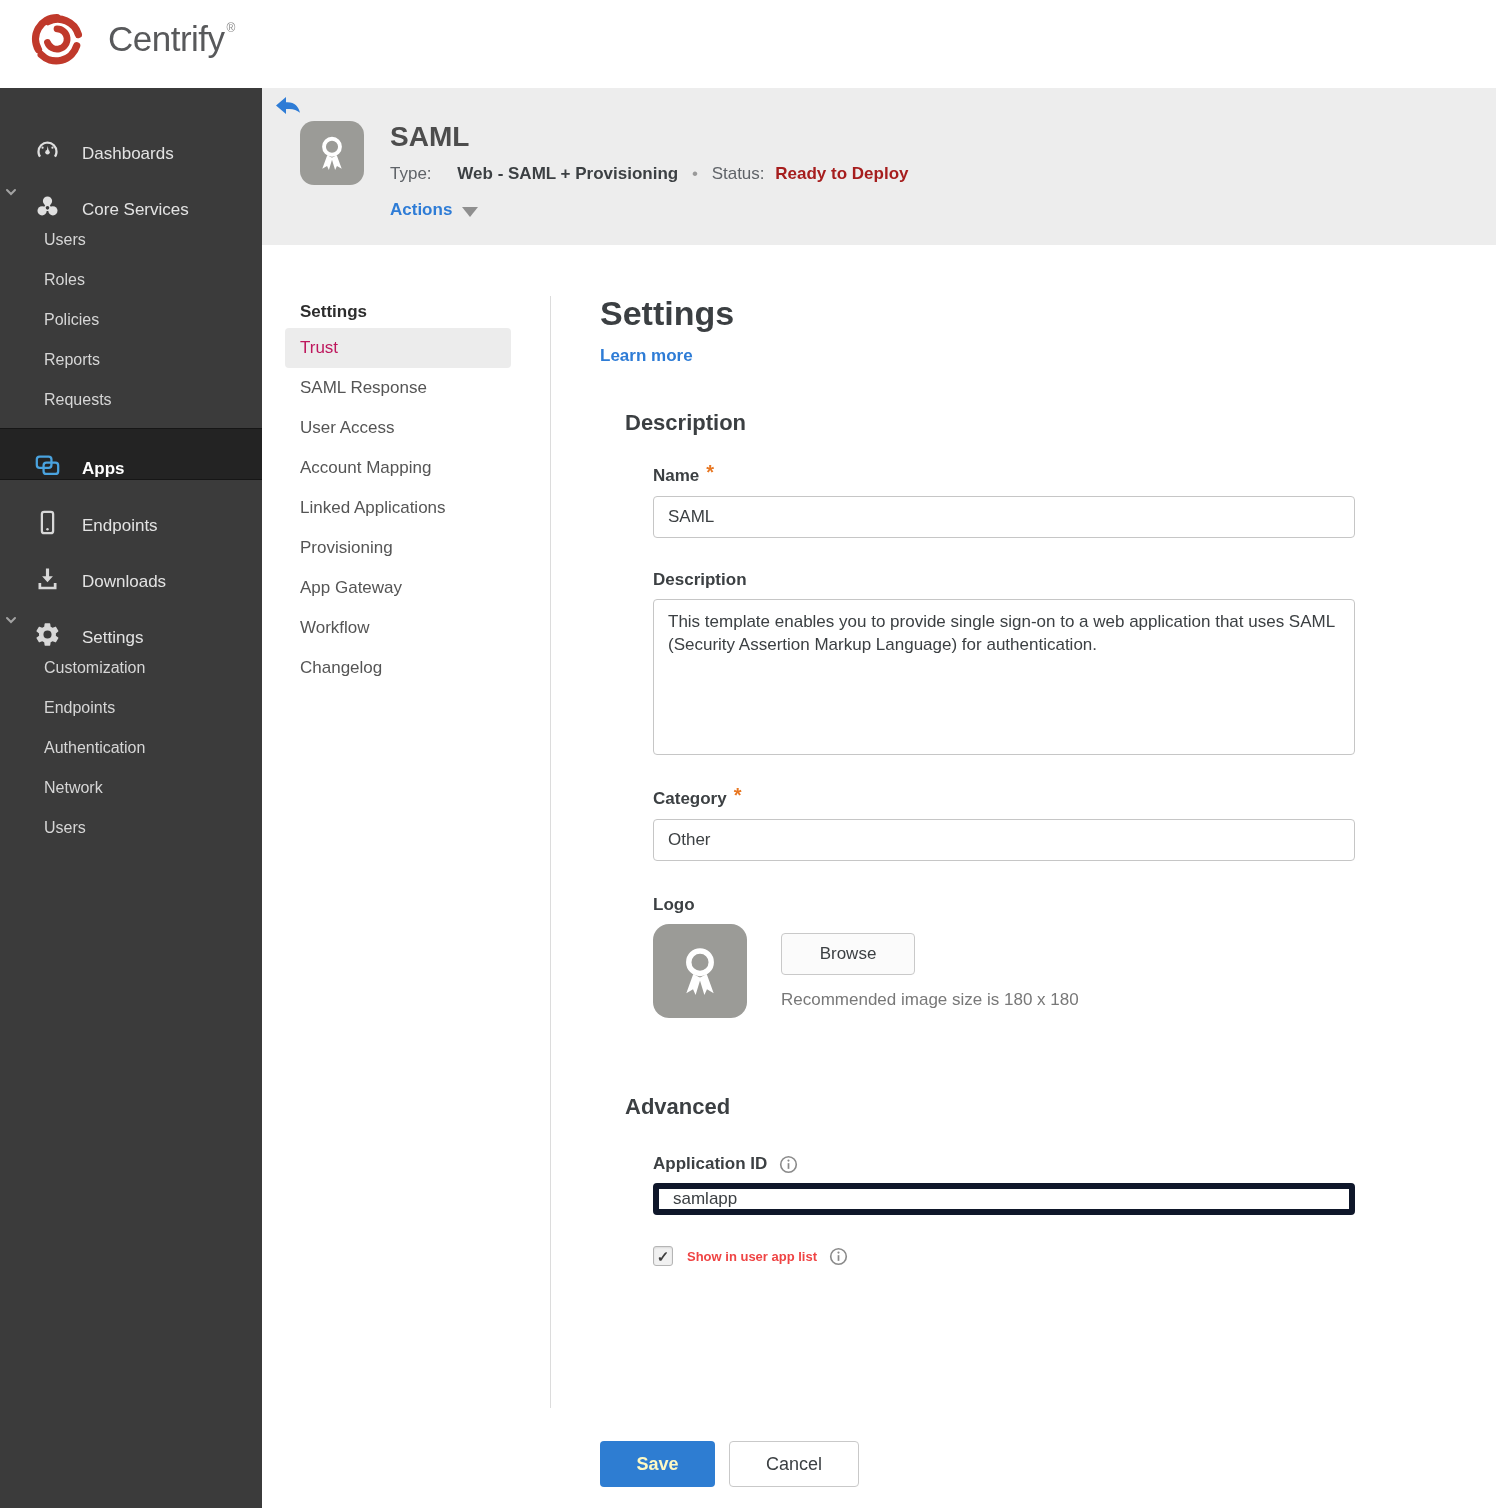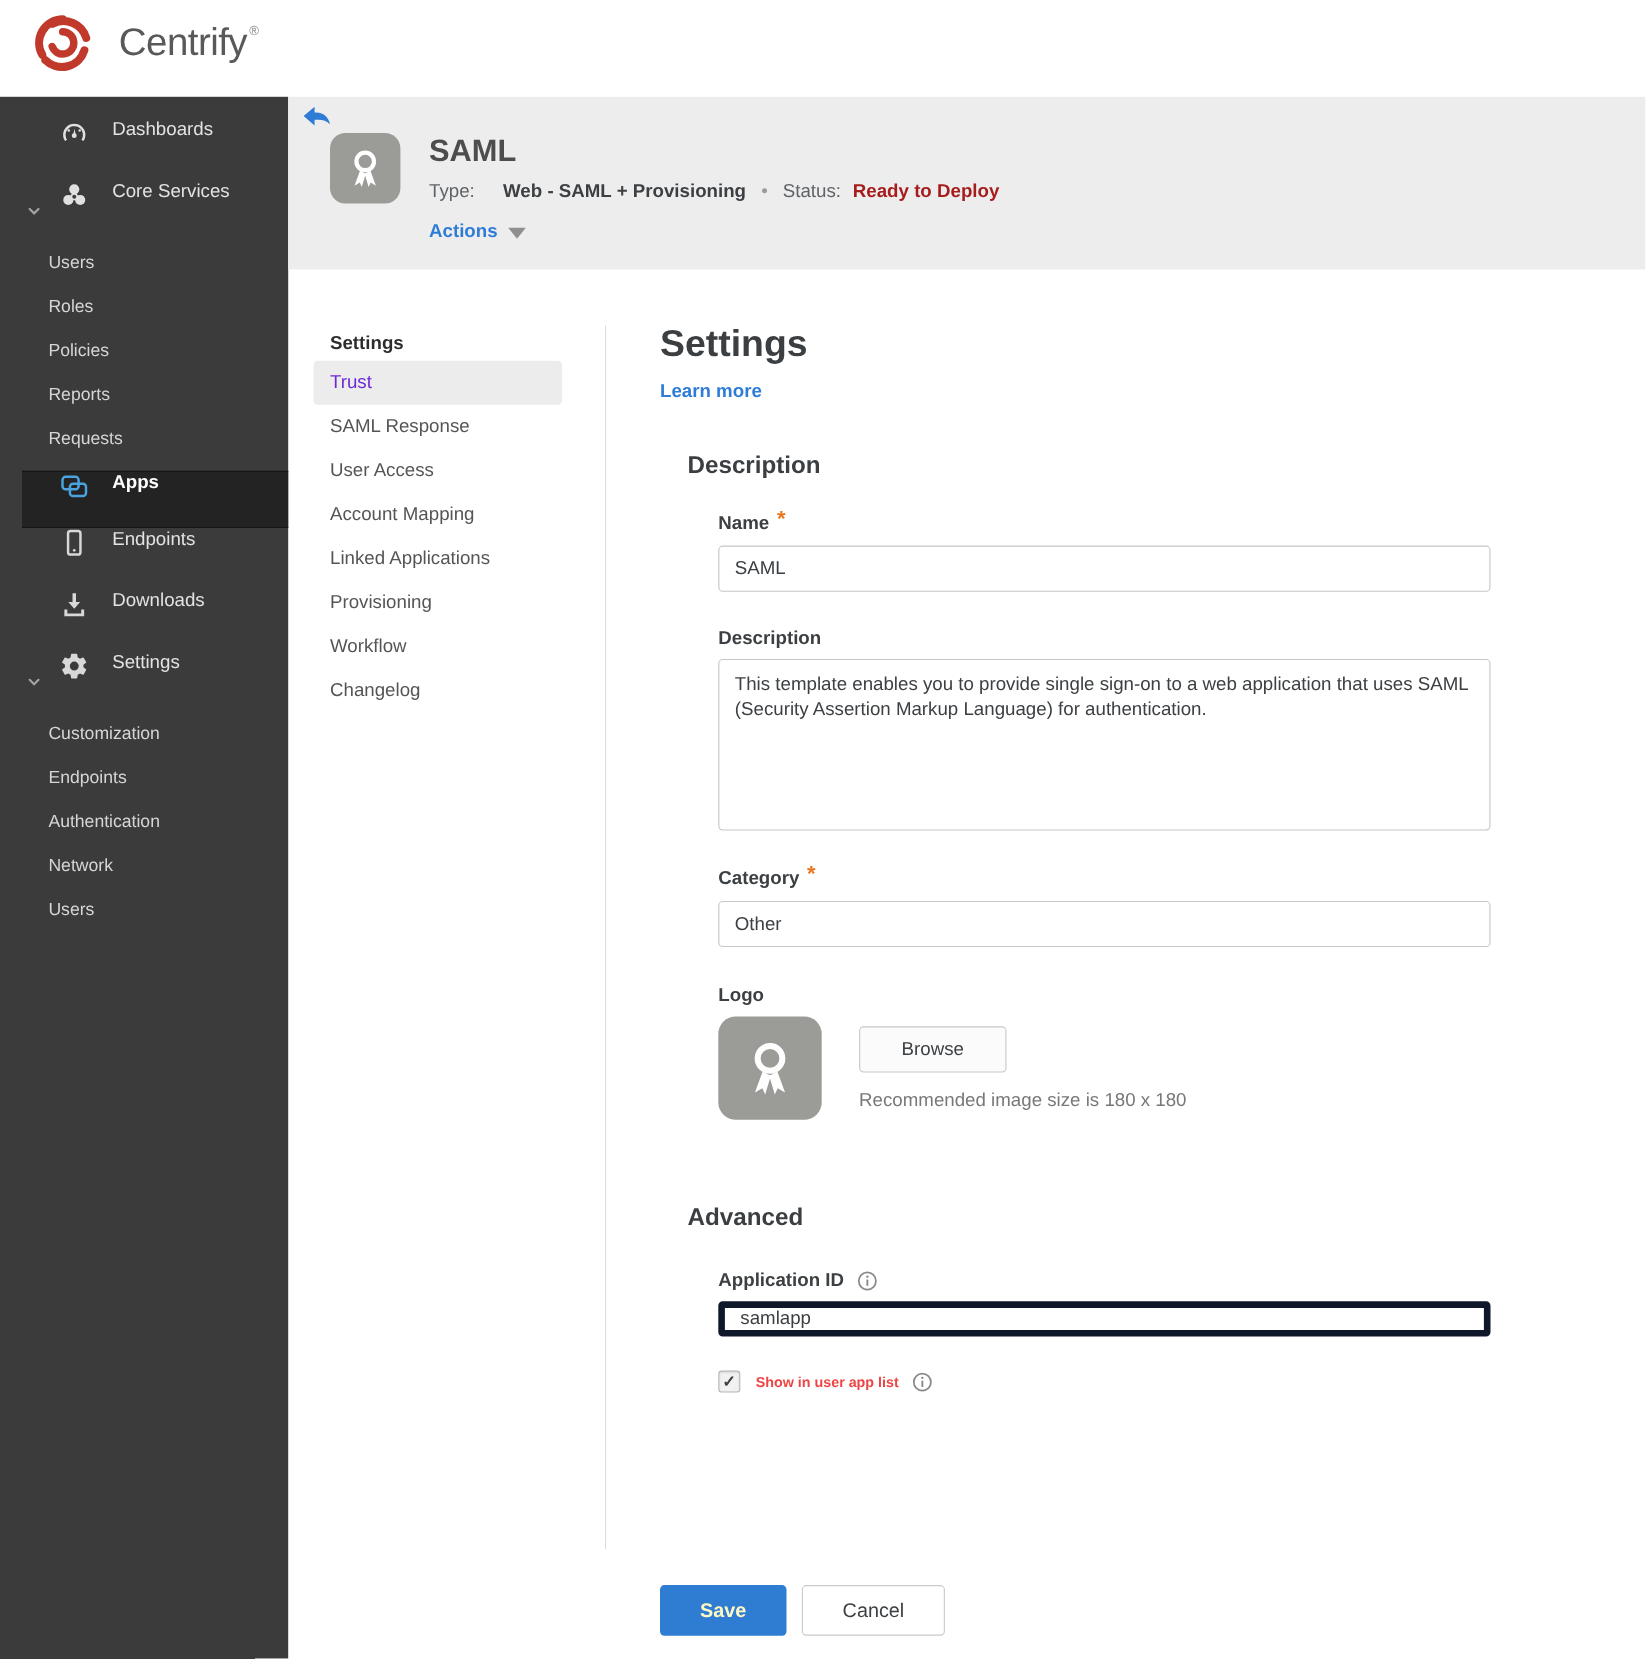--- a/index.html
+++ b/index.html
@@ -9,21 +9,21 @@
 
   
   .topbar { position:absolute; left:0; top:0; right:0; height:88px; background:#fff; }
   .brand { position:absolute; left:30px; top:12px; display:flex; align-items:center; cursor:pointer; }
   .brand-swirl { width:54px; height:54px; }
   .brand-name { font-size:35px; color:#58595b; margin-left:24px; letter-spacing:-0.5px; }
   .brand-tm { font-size:12px; color:#8b8b8b; margin-left:2px; position:relative; top:-11px; }
 
   
   .sidebar { position:absolute; left:0; top:88px; width:262px; bottom:0; background:#3b3b3b; padding-top:20px; }
-  .nav-item { position:relative; height:56px; display:flex; align-items:flex-start; color:#e3e3e3; font-size:17px; cursor:pointer;margin-left:20px; }
+  .nav-item { position:relative; height:56px; display:flex; align-items:flex-end; color:#e3e3e3; font-size:17px; cursor:pointer; }
   .nav-icon { position:absolute; left:34px; width:27px; height:27px; display:flex; align-items:center; justify-content:center; }
   .nav-icon svg { width:100%; height:100%; }
   .nav-chevron { position:absolute; left:4px; top:50%; transform:translateY(-50%); width:14px; height:14px; opacity:.8; }
   .nav-label { margin-left:82px; }
   .nav-sub { height:40px; display:flex; align-items:center; padding-left:44px; color:#d6d6d6; font-size:16px; cursor:pointer; }
   .nav-gap { height:8px; }
   .nav-item.active { height:52px; background:#232323; border-top:1px solid #161616; border-bottom:1px solid #161616; color:#fff; font-weight:bold; }
 
   
   .app-header { position:absolute; left:262px; top:88px; right:0; height:157px; background:#ededed; }
@@ -36,21 +36,21 @@
   .meta-dot { color:#9a9a9a; margin:0 9px; }
   .status-value { font-weight:bold; color:#a61d1d; }
   .actions { position:absolute; left:128px; top:112px; display:flex; align-items:center; cursor:pointer; }
   .actions-label { font-size:17px; font-weight:bold; color:#2e7cd6; }
   .caret-down { width:0; height:0; border-left:8px solid transparent; border-right:8px solid transparent; border-top:10px solid #8f8f8f; margin-left:10px; margin-top:3px; }
 
   
   .subnav { position:absolute; left:285px; top:296px; width:226px; }
   .subnav-heading { font-size:17px; font-weight:bold; color:#2d2d2d; padding-left:15px; height:32px; display:flex; align-items:center; }
   .subnav-item { height:40px; display:flex; align-items:center; padding-left:15px; font-size:17px; color:#555; border-radius:4px; cursor:pointer; }
-  .subnav-item.active { background:#ececec; color:#6d28d9; }
+  .subnav-item.active { background:#ececec; color:#be185d; }
   .divider-v { position:absolute; left:550px; top:296px; width:1px; height:1112px; background:#dcdcdc; }
 
   
   .panel { position:absolute; left:600px; top:280px; width:780px; }
   .panel-title { margin-top:14px; font-size:34px; font-weight:bold; color:#3b3f42; }
   .learn-more { display:inline-block; margin-top:13px; font-size:17px; font-weight:bold; color:#2e7cd6; cursor:pointer; }
   .section-h { margin:44px 0 0 25px; font-size:22px; font-weight:bold; color:#3b3f42; }
   .fields { margin-left:53px; width:702px; }
   .field-label { margin-top:28px; font-size:17px; font-weight:bold; color:#3c4043; display:flex; align-items:center; }
   .req { color:#e87722; font-size:20px; margin-left:7px; position:relative; top:-3px; }
@@ -228,20 +228,21 @@
   </section>
 
   <aside class="subnav">
     <div class="subnav-heading">Settings</div>
     <div class="subnav-item active">Trust</div>
     <div class="subnav-item">SAML Response</div>
     <div class="subnav-item">User Access</div>
     <div class="subnav-item">Account Mapping</div>
     <div class="subnav-item">Linked Applications</div>
     <div class="subnav-item">Provisioning</div>
+    <div class="subnav-item">App Gateway</div>
     <div class="subnav-item">Workflow</div>
     <div class="subnav-item">Changelog</div>
   </aside>
 
   <div class="divider-v"></div>
 
   <main class="panel">
     <h1 class="panel-title">Settings</h1>
     <span class="learn-more">Learn more</span>
 

